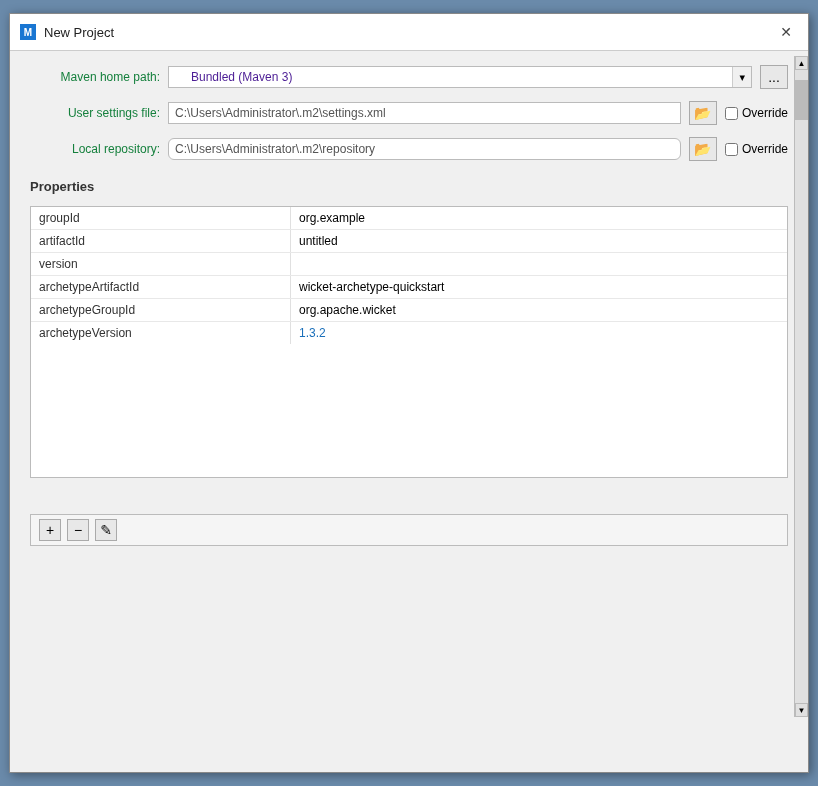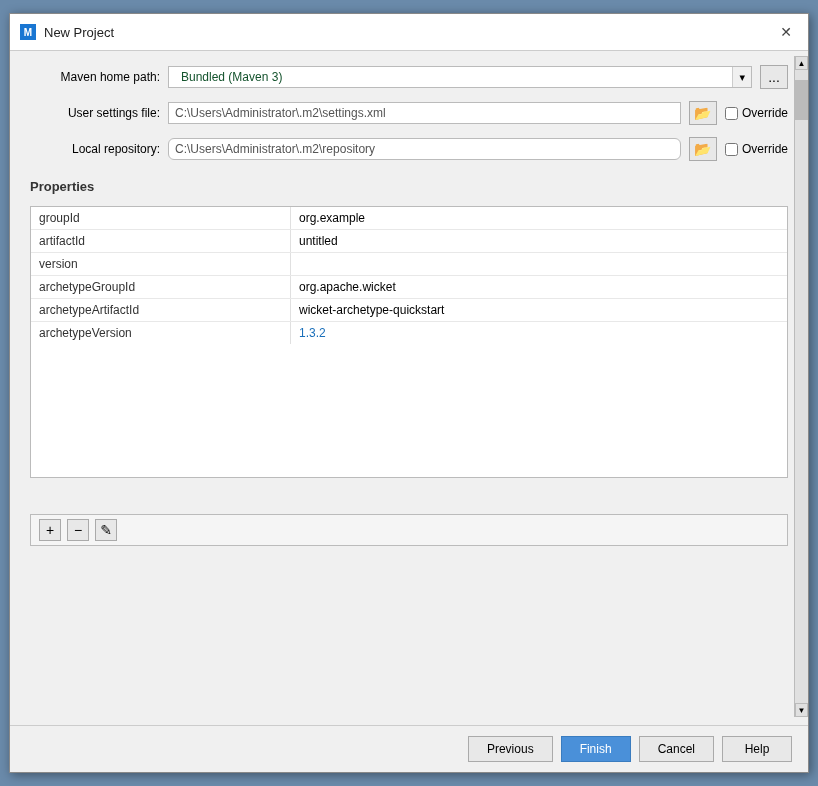--- a/index.html
+++ b/index.html
@@ -70,21 +70,21 @@
 
     .form-row {
       display: flex;
       align-items: center;
       gap: 8px;
       margin-bottom: 4px;
     }
     .form-label {
       width: 130px;
       text-align: right;
-      color: #000000;
+      color: #15803d;
       flex-shrink: 0;
     }
     .form-input {
       flex: 1;
       border: 1px solid #bbb;
       background: #fff;
       padding: 3px 6px;
       font-size: 12px;
       color: #555;
     }
@@ -235,21 +235,21 @@
       <span class="title-text">New Project</span>
     </div>
     <button class="close-btn">✕</button>
   </div>
 
   <div class="content">
 
     <div class="form-row">
       <span class="form-label">Maven home path:</span>
       <div style="flex:1; display:flex; border: 1px solid #bbb; background:#fff;">
-        <span style="flex:1; padding: 3px 12px; font-size:12px; color:#14532d;">Bundled (Maven 3)</span>
+        <span style="flex:1; padding: 3px 22px; font-size:12px; color:#4c1d95;">Bundled (Maven 3)</span>
         <button style="border:none; border-left:1px solid #ccc; background:#f0f0f0; padding:0 6px; cursor:pointer; font-size:11px;">▾</button>
       </div>
       <button class="browse-btn">...</button>
     </div>
 
 
     <div class="form-row">
       <span class="form-label">User settings file:</span>
       <div class="form-input" style="flex:1;">C:\Users\Administrator\.m2\settings.xml</div>
       <button class="browse-btn">📂</button>
@@ -279,49 +279,43 @@
             <div class="prop-value ">org.example</div>
           </div>
           <div class="prop-row">
             <div class="prop-key">artifactId</div>
             <div class="prop-value ">untitled</div>
           </div>
           <div class="prop-row">
             <div class="prop-key">version</div>
           </div>
           <div class="prop-row">
+            <div class="prop-key">archetypeArtifactId</div>
+            <div class="prop-value ">wicket-archetype-quickstart</div>
+          </div>
+          <div class="prop-row">
             <div class="prop-key">archetypeGroupId</div>
             <div class="prop-value ">org.apache.wicket</div>
-          </div>
-          <div class="prop-row">
-            <div class="prop-key">archetypeArtifactId</div>
-            <div class="prop-value ">wicket-archetype-quickstart</div>
           </div>
           <div class="prop-row">
             <div class="prop-key">archetypeVersion</div>
             <div class="prop-value blue">1.3.2</div>
           </div>
         </div>
       <div class="table-toolbar">
         <button class="tool-btn">+</button>
         <button class="tool-btn">−</button>
         <button class="tool-btn">✎</button>
       </div>
     </div>
 
     <div class="spacer"></div>
 
   </div>
 
-  <div class="button-row">
-    <button class="btn">Previous</button>
-    <button class="btn btn-primary">Finish</button>
-    <button class="btn">Cancel</button>
-    <button class="btn">Help</button>
-  </div>
 
   <div class="right-scrollbar">
     <div class="scroll-arrow">▲</div>
     <div class="scroll-thumb"></div>
     <div style="flex:1;"></div>
     <div class="scroll-arrow">▼</div>
   </div>
 </div>
 
 </body></html>

